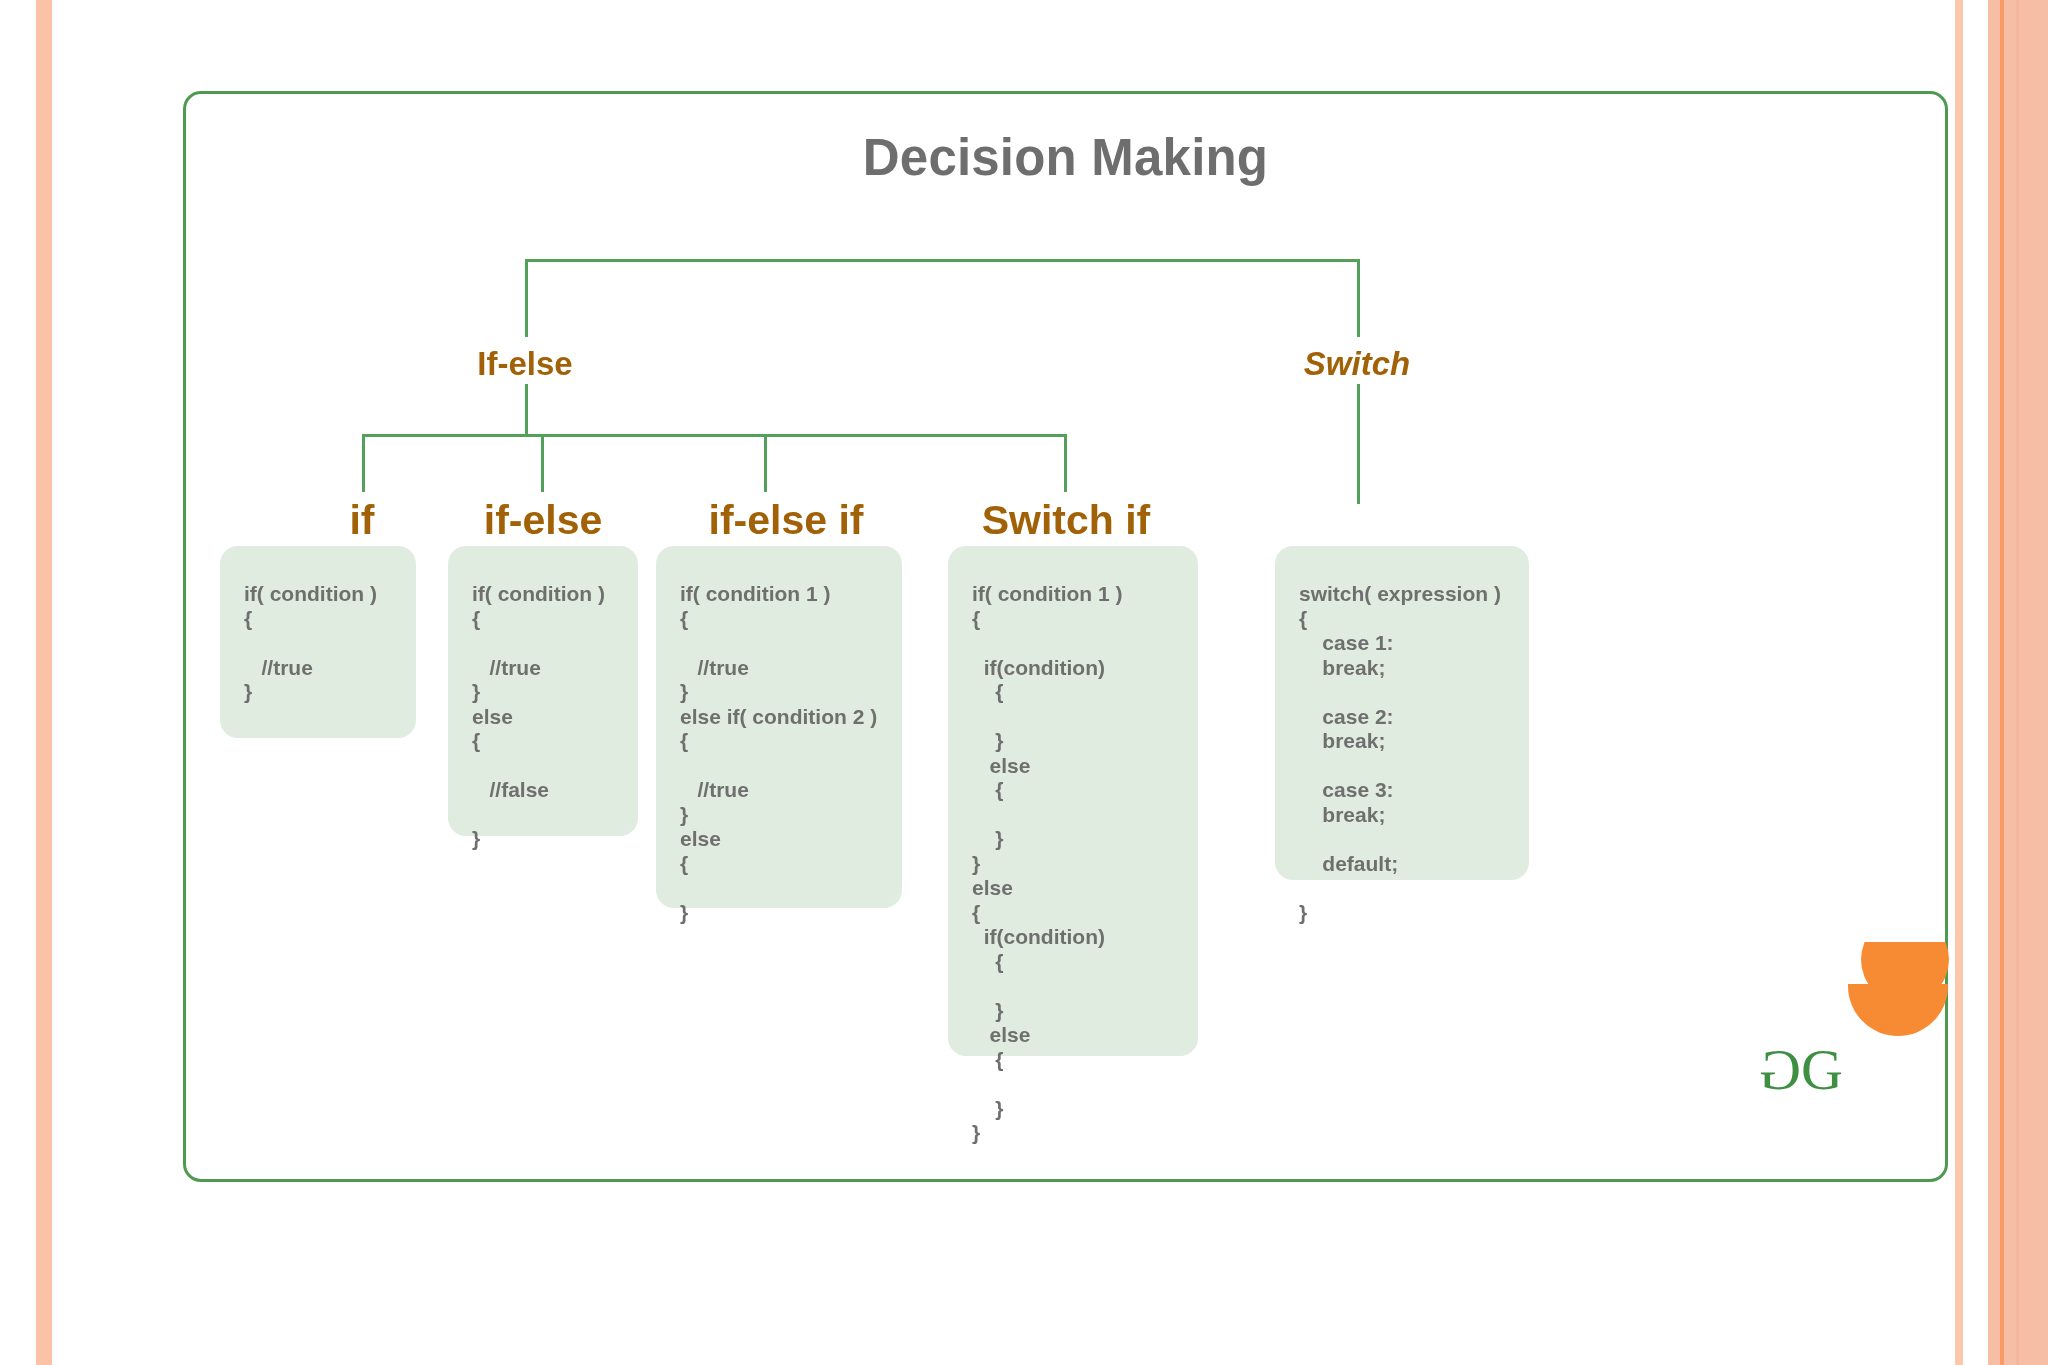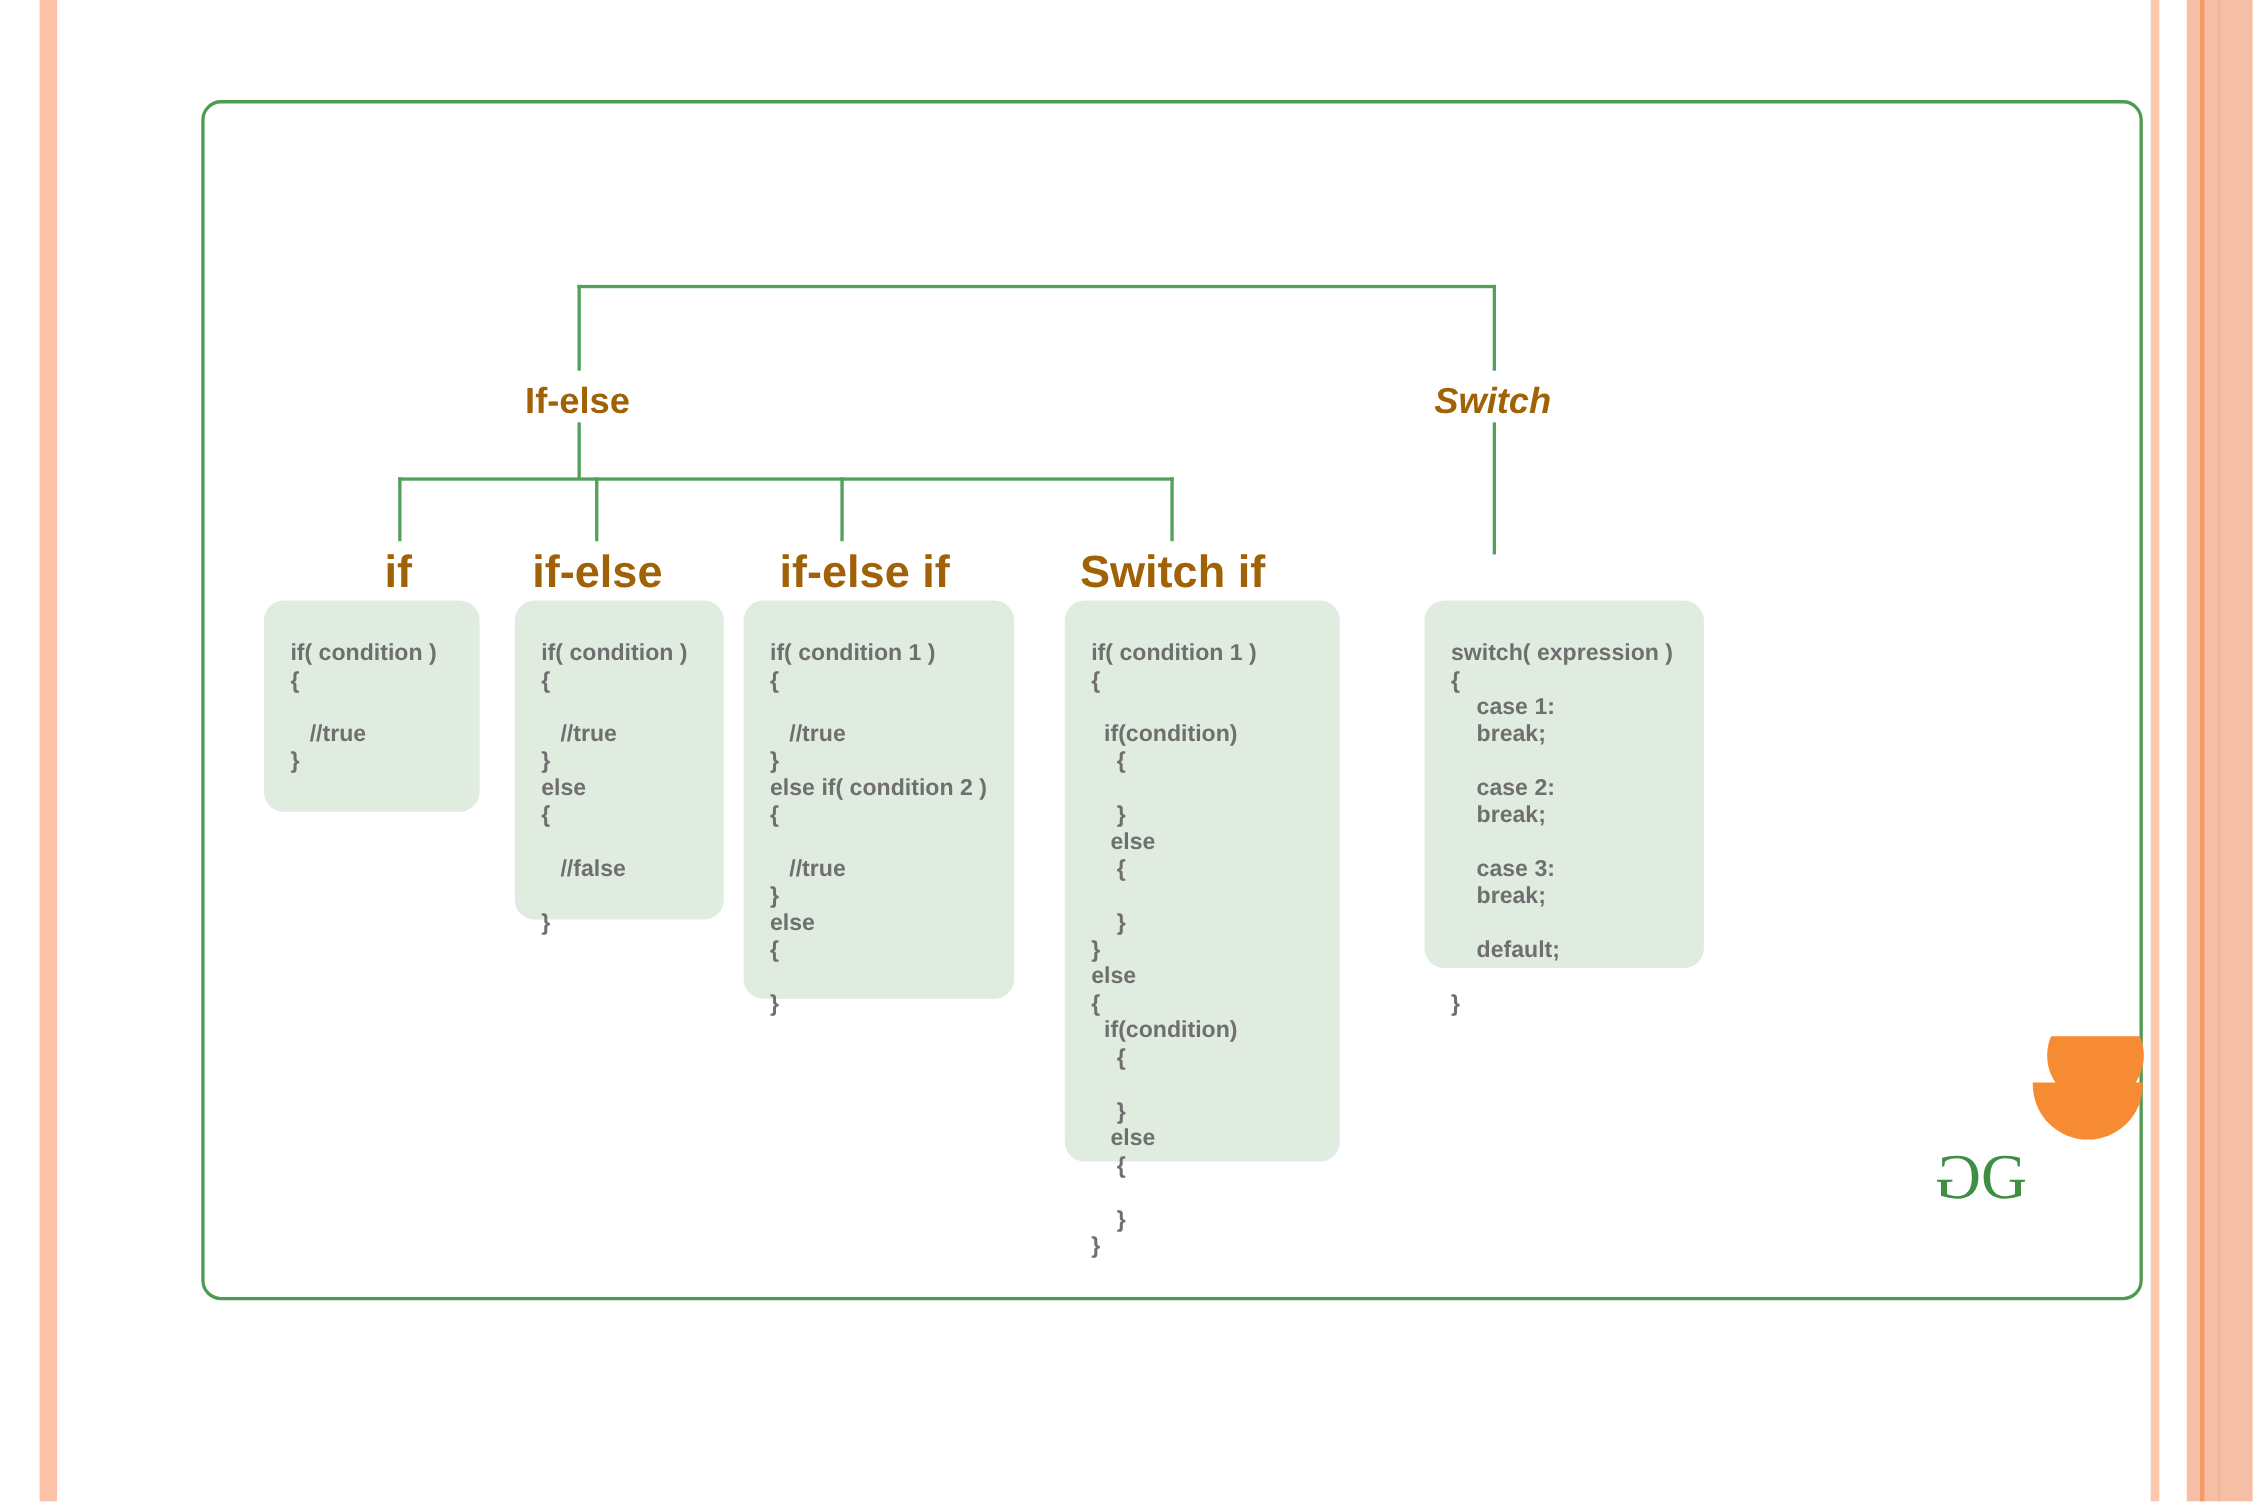--- a/index.html
+++ b/index.html
@@ -102,21 +102,20 @@
   .lbl-ifelseif { left: 580px; top: 403px; margin-left: 20px; }
   .lbl-nested   { left: 880px; top: 403px; }
 
   
   .codebox {
     position: absolute;
     background: #e0ece0;
     border-radius: 18px;
     box-sizing: border-box;
     padding: 36px 0 0 24px;
-    margin-left: 20px;
   }
   .codebox pre {
     margin: 0;
     font-family: "Liberation Sans", sans-serif;
     font-size: 21px;
     font-weight: bold;
     line-height: 24.5px;
     color: #6f6f6f;
     white-space: pre;
   }
@@ -171,20 +170,21 @@
 <div class="stripe stripe-left-1"></div>
 <div class="stripe stripe-right-thin"></div>
 <div class="stripe stripe-right-band"></div>
 <div class="stripe stripe-right-line1"></div>
 <div class="stripe stripe-right-line2"></div>
 
 <div class="slide">
 
   <div class="frame">
 
+    <div class="title">Decision Making</div>
 
     <div class="ln ln-h c-root-bar"></div>
     <div class="ln ln-v c-ifelse-down"></div>
     <div class="ln ln-v c-switch-down"></div>
 
     <div class="ln ln-v c-ifelse-stem"></div>
     <div class="ln ln-h c-l2-bar"></div>
     <div class="ln ln-v c-l2-a"></div>
     <div class="ln ln-v c-l2-b"></div>
     <div class="ln ln-v c-l2-c"></div>

